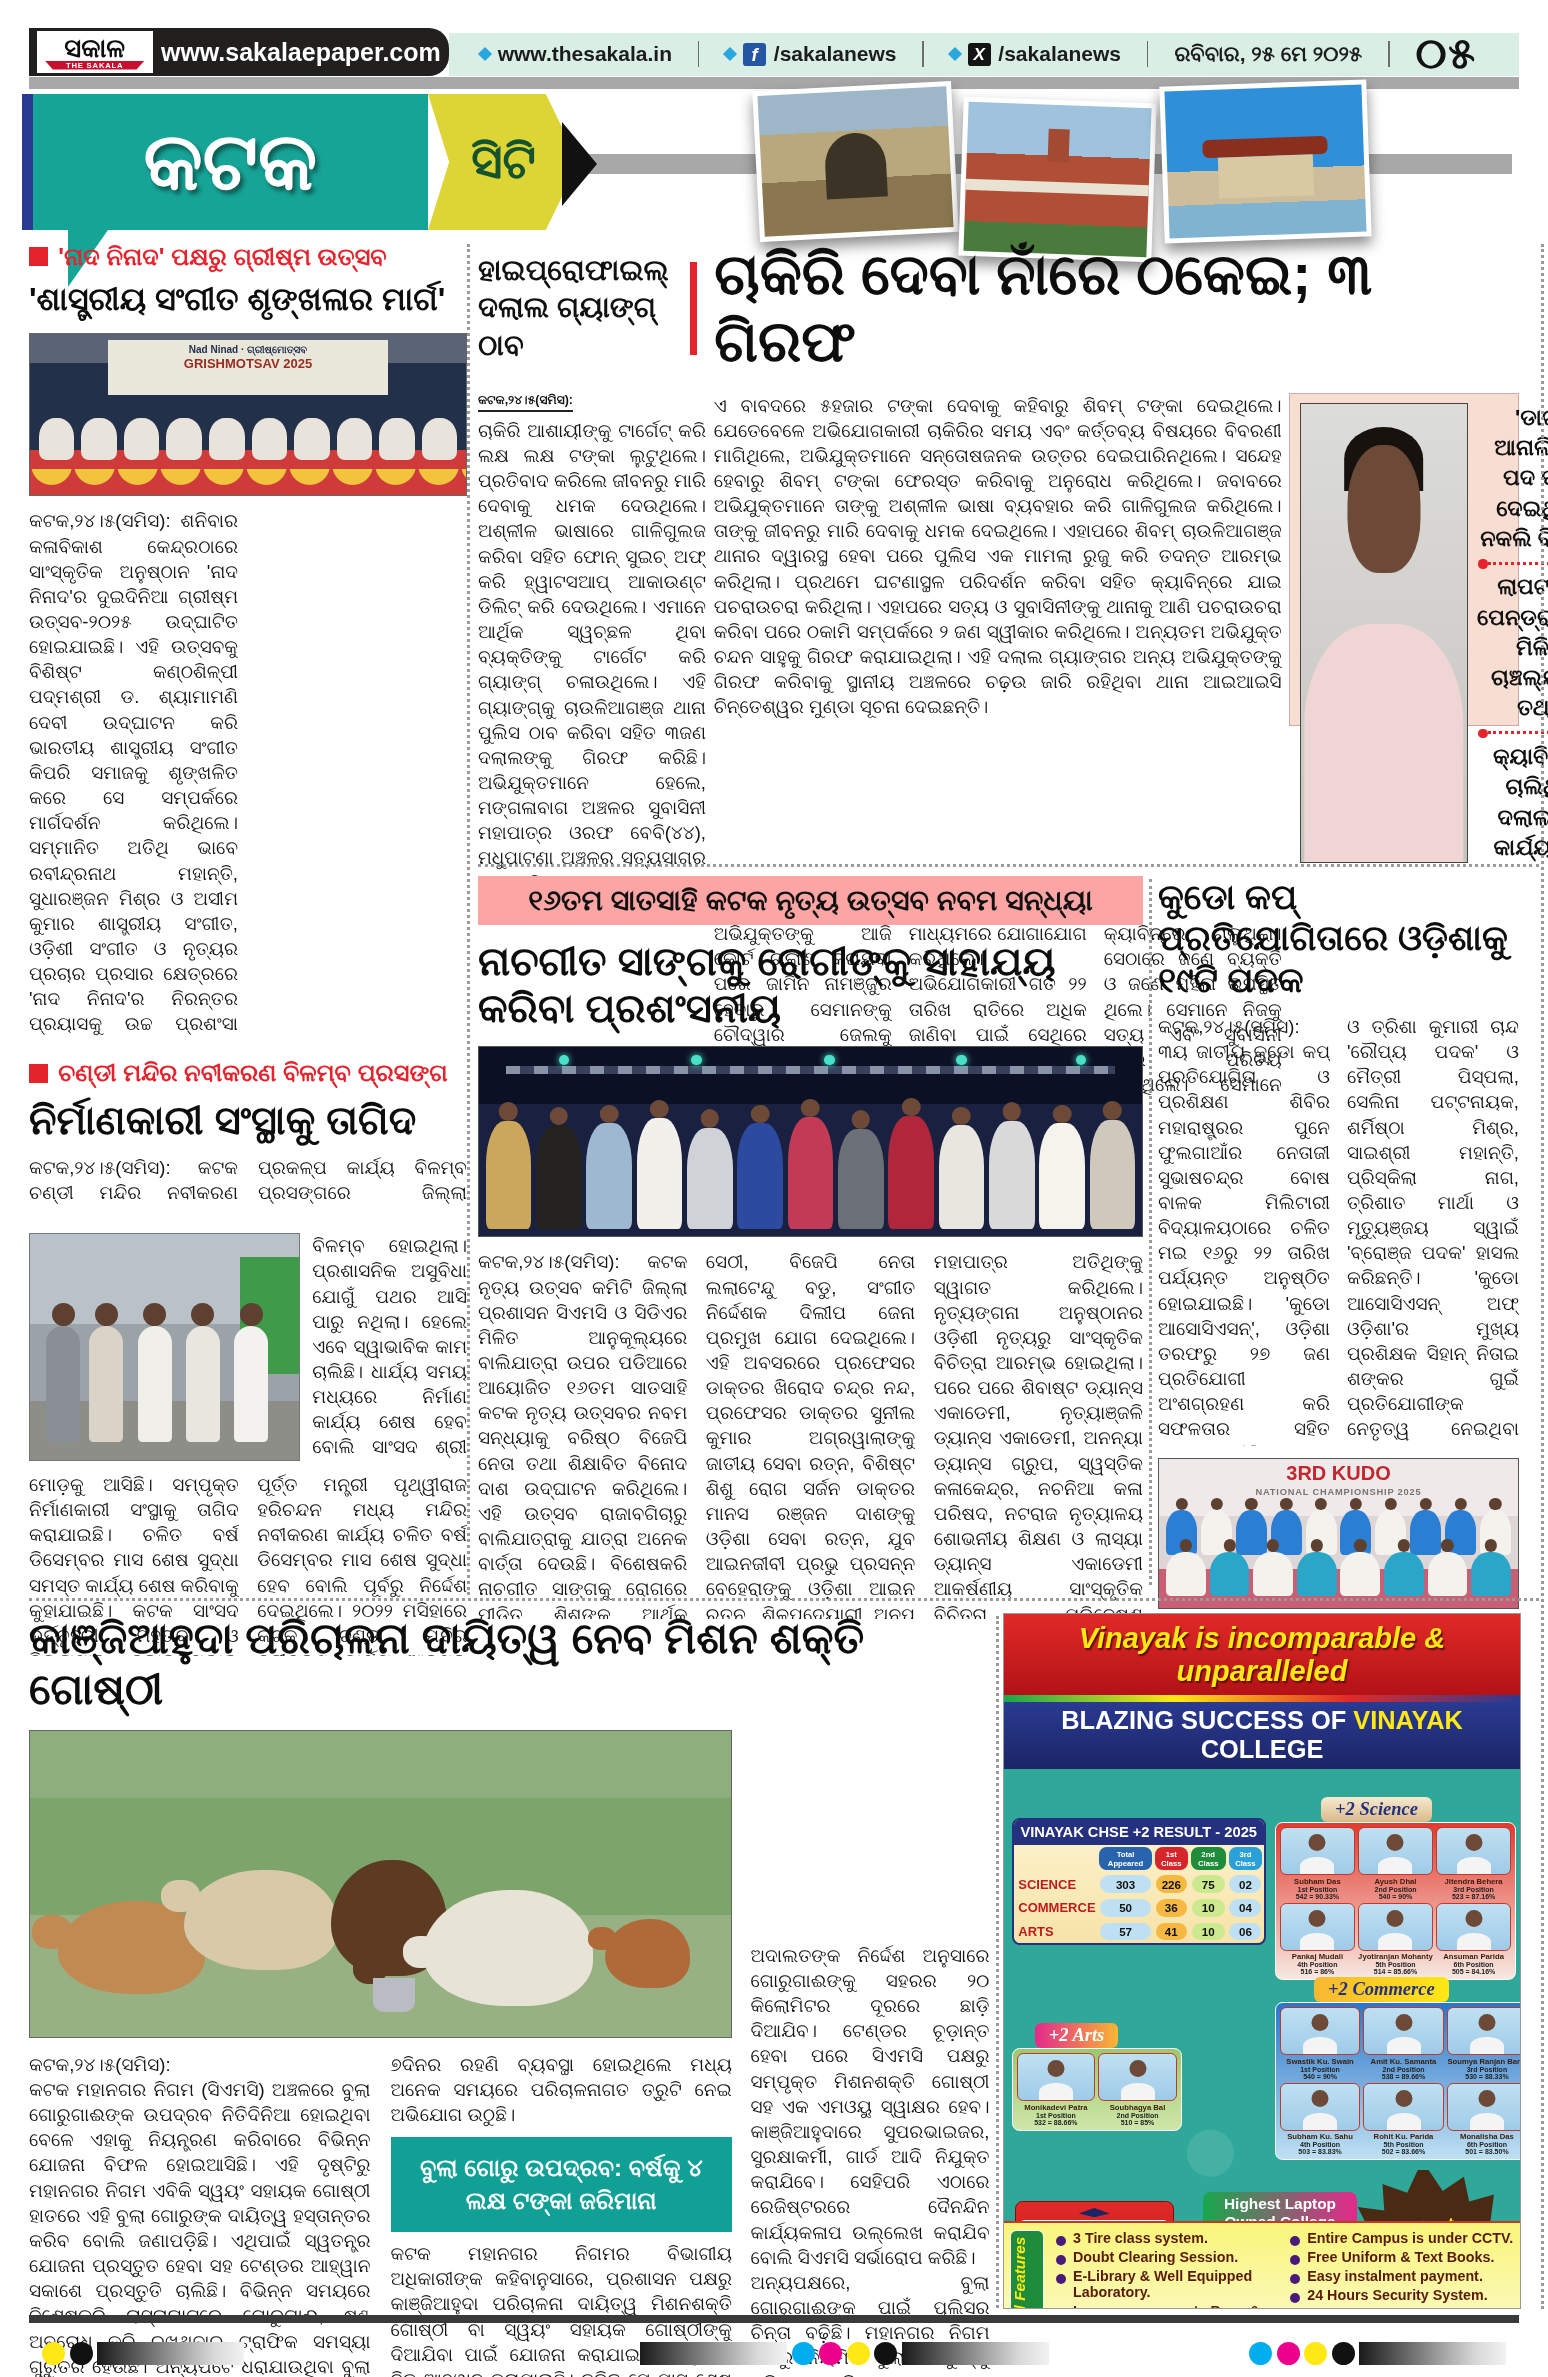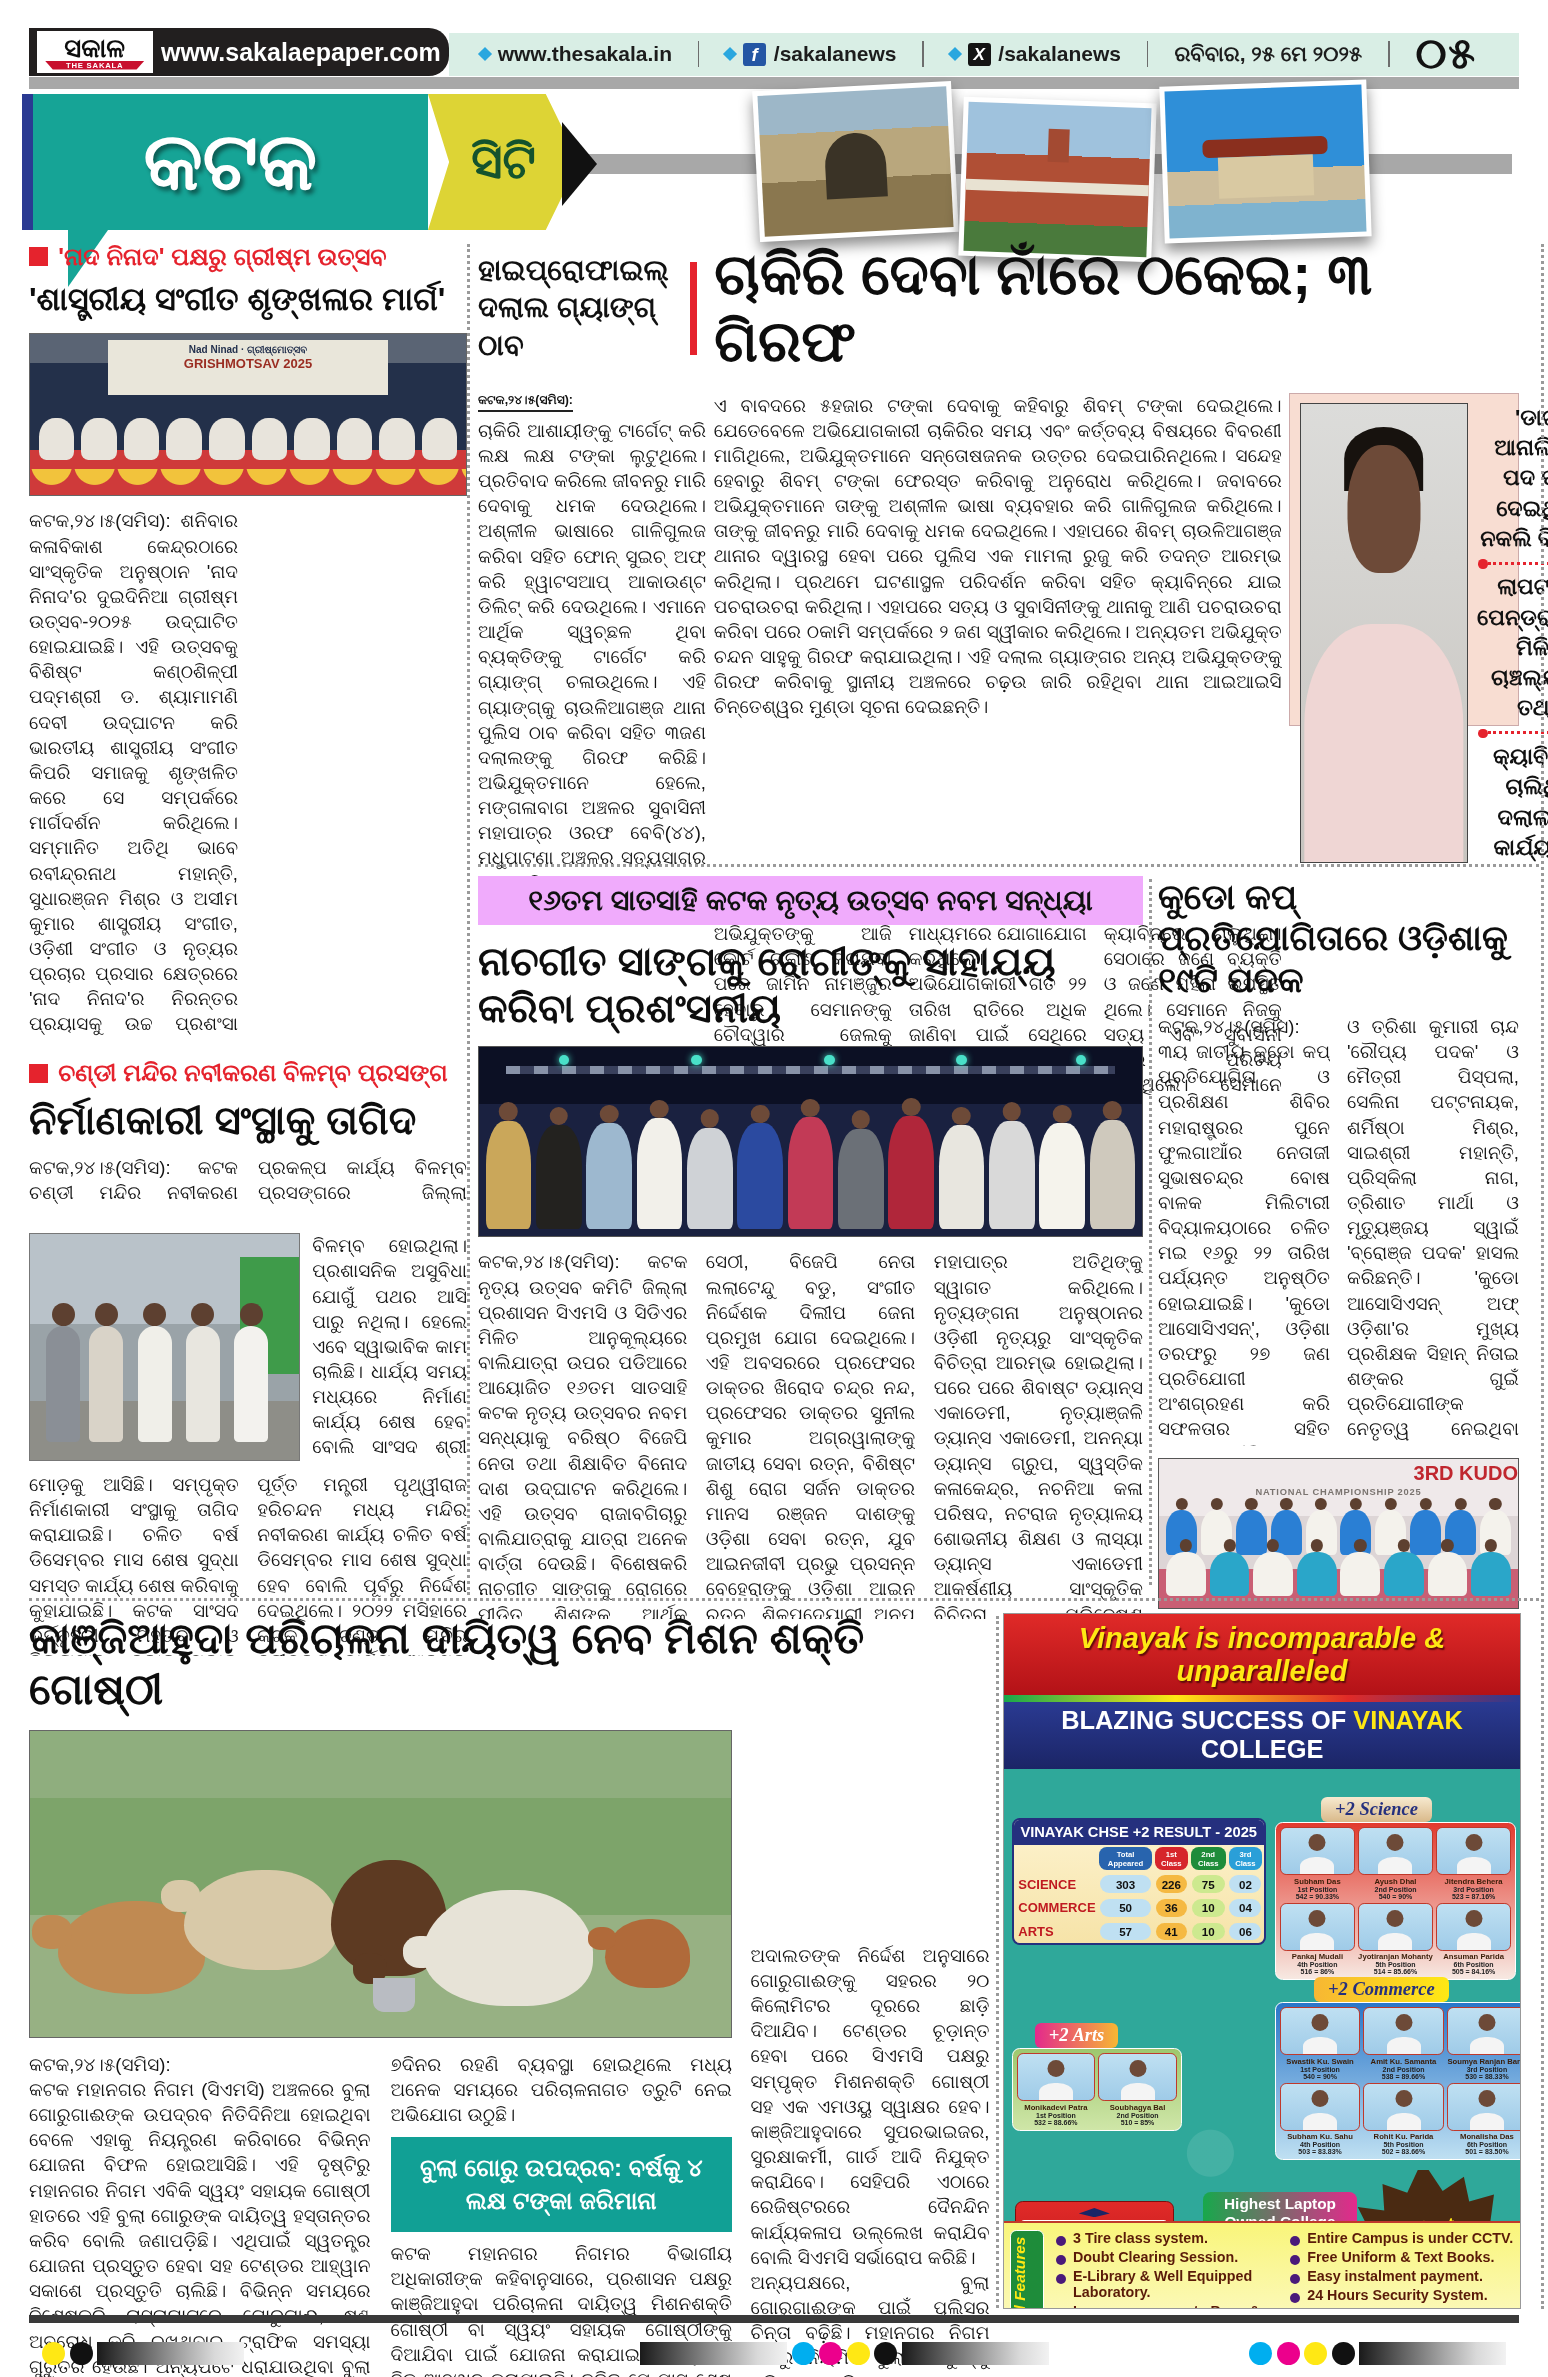--- a/index.html
+++ b/index.html
@@ -102,38 +102,38 @@
   .bullet { font-size:22.4px; font-weight:800; line-height:1.35; }
   .dotline { position:relative; height:3.1px; border-top:3.1px dotted #e5232d; margin:7.7px 10.8px; }
   .dotline::before,.dotline::after { content:""; position:absolute; top:-5.4px; width:9.3px; height:9.3px; border-radius:50%; background:#e5232d; }
   .dotline::before { left:-9.3px; } .dotline::after { right:-9.3px; }
   #crime-band { grid-column:2/3; display:flex; gap:17px; }
   #crime-band > div { flex:1; height:174px; }
   .u-rule { display:inline-block; border-bottom:2.3px solid #222; padding-bottom:3.1px; margin-bottom:6.2px; }
 
   
   #dance { position:absolute; left:478px; top:876px; width:665px; height:711px; }
-  #dance-kicker { background:#f0abfc; text-align:center; font-size:28.5px; font-weight:800; padding:7.7px 0; }
+  #dance-kicker { background:#fca5a5; text-align:center; font-size:28.5px; font-weight:800; padding:7.7px 0; }
   #dance-headline { font-size:40px; text-align:left; margin-top:12.3px; }
   #dance-photo { position:relative; margin-top:14px; width:100%; height:191px; background:linear-gradient(180deg,#0c1024 0 30%,#1a2140 30% 100%); overflow:hidden; border:0.8px solid #555; }
   #truss { position:absolute; left:4%; top:10%; width:92%; height:7.7px; background:repeating-linear-gradient(90deg,#8892a8 0 14px,#39405c 14px 28px); }
   .lamp { position:absolute; top:4%; width:10.8px; height:10.8px; border-radius:50%; background:#49e0c8; box-shadow:0 0 7.7px #49e0c8; }
   .crowd { position:absolute; left:1%; bottom:4%; width:98%; height:62%; display:flex; gap:4.6px; align-items:flex-end; }
   .crowd i { flex:1; border-radius:40% 40% 8% 8%; position:relative; }
   .crowd i::before { content:""; position:absolute; top:-18.5px; left:50%; transform:translateX(-50%); width:18.5px; height:18.5px; border-radius:50%; background:#6d4a38; }
   #dance-cols { display:flex; gap:18.5px; margin-top:12.3px; }
   #dance-cols > div { flex:1; height:370px; }
 
   
   #kudo { position:absolute; left:1158px; top:876px; width:361px; height:711px; }
   #kudo-headline { font-size:35px; }
   #kudo-cols { display:flex; gap:17px; margin-top:14px; }
   #kudo-cols > div { flex:1; height:432px; }
   #kudo-photo { position:relative; margin-top:12.3px; width:100%; height:151px; background:linear-gradient(180deg,#efe9ea 0 38%,#ddd5d6 38% 74%,#c95f74 74% 100%); border:0.8px solid #555; overflow:hidden; }
-  #kudo-photo .kt1 { position:absolute; top:3.1px; width:100%; text-align:right; font-size:20px; font-weight:900; color:#c0272f; }
+  #kudo-photo .kt1 { position:absolute; top:3.1px; width:100%; text-align:center; font-size:20px; font-weight:900; color:#c0272f; }
   #kudo-photo .kt2 { position:absolute; top:28px; width:100%; text-align:center; font-size:9.3px; font-weight:700; color:#7a7470; letter-spacing:0.8px; }
   .gi-row { position:absolute; left:2%; width:96%; display:flex; gap:3.9px; }
   .gi-row i { flex:1; border-radius:45% 45% 12% 12%; position:relative; }
   .gi-row i::before { content:""; position:absolute; top:-12.3px; left:50%; transform:translateX(-50%); width:12.3px; height:12.3px; border-radius:50%; background:#5d4030; }
   #gi-back { top:34%; height:30%; }
   #gi-front { top:62%; height:30%; }
 
   
   #cattle { position:absolute; left:29px; top:1613px; width:961px; height:703px; }
   #cattle-headline { font-size:43px; }

